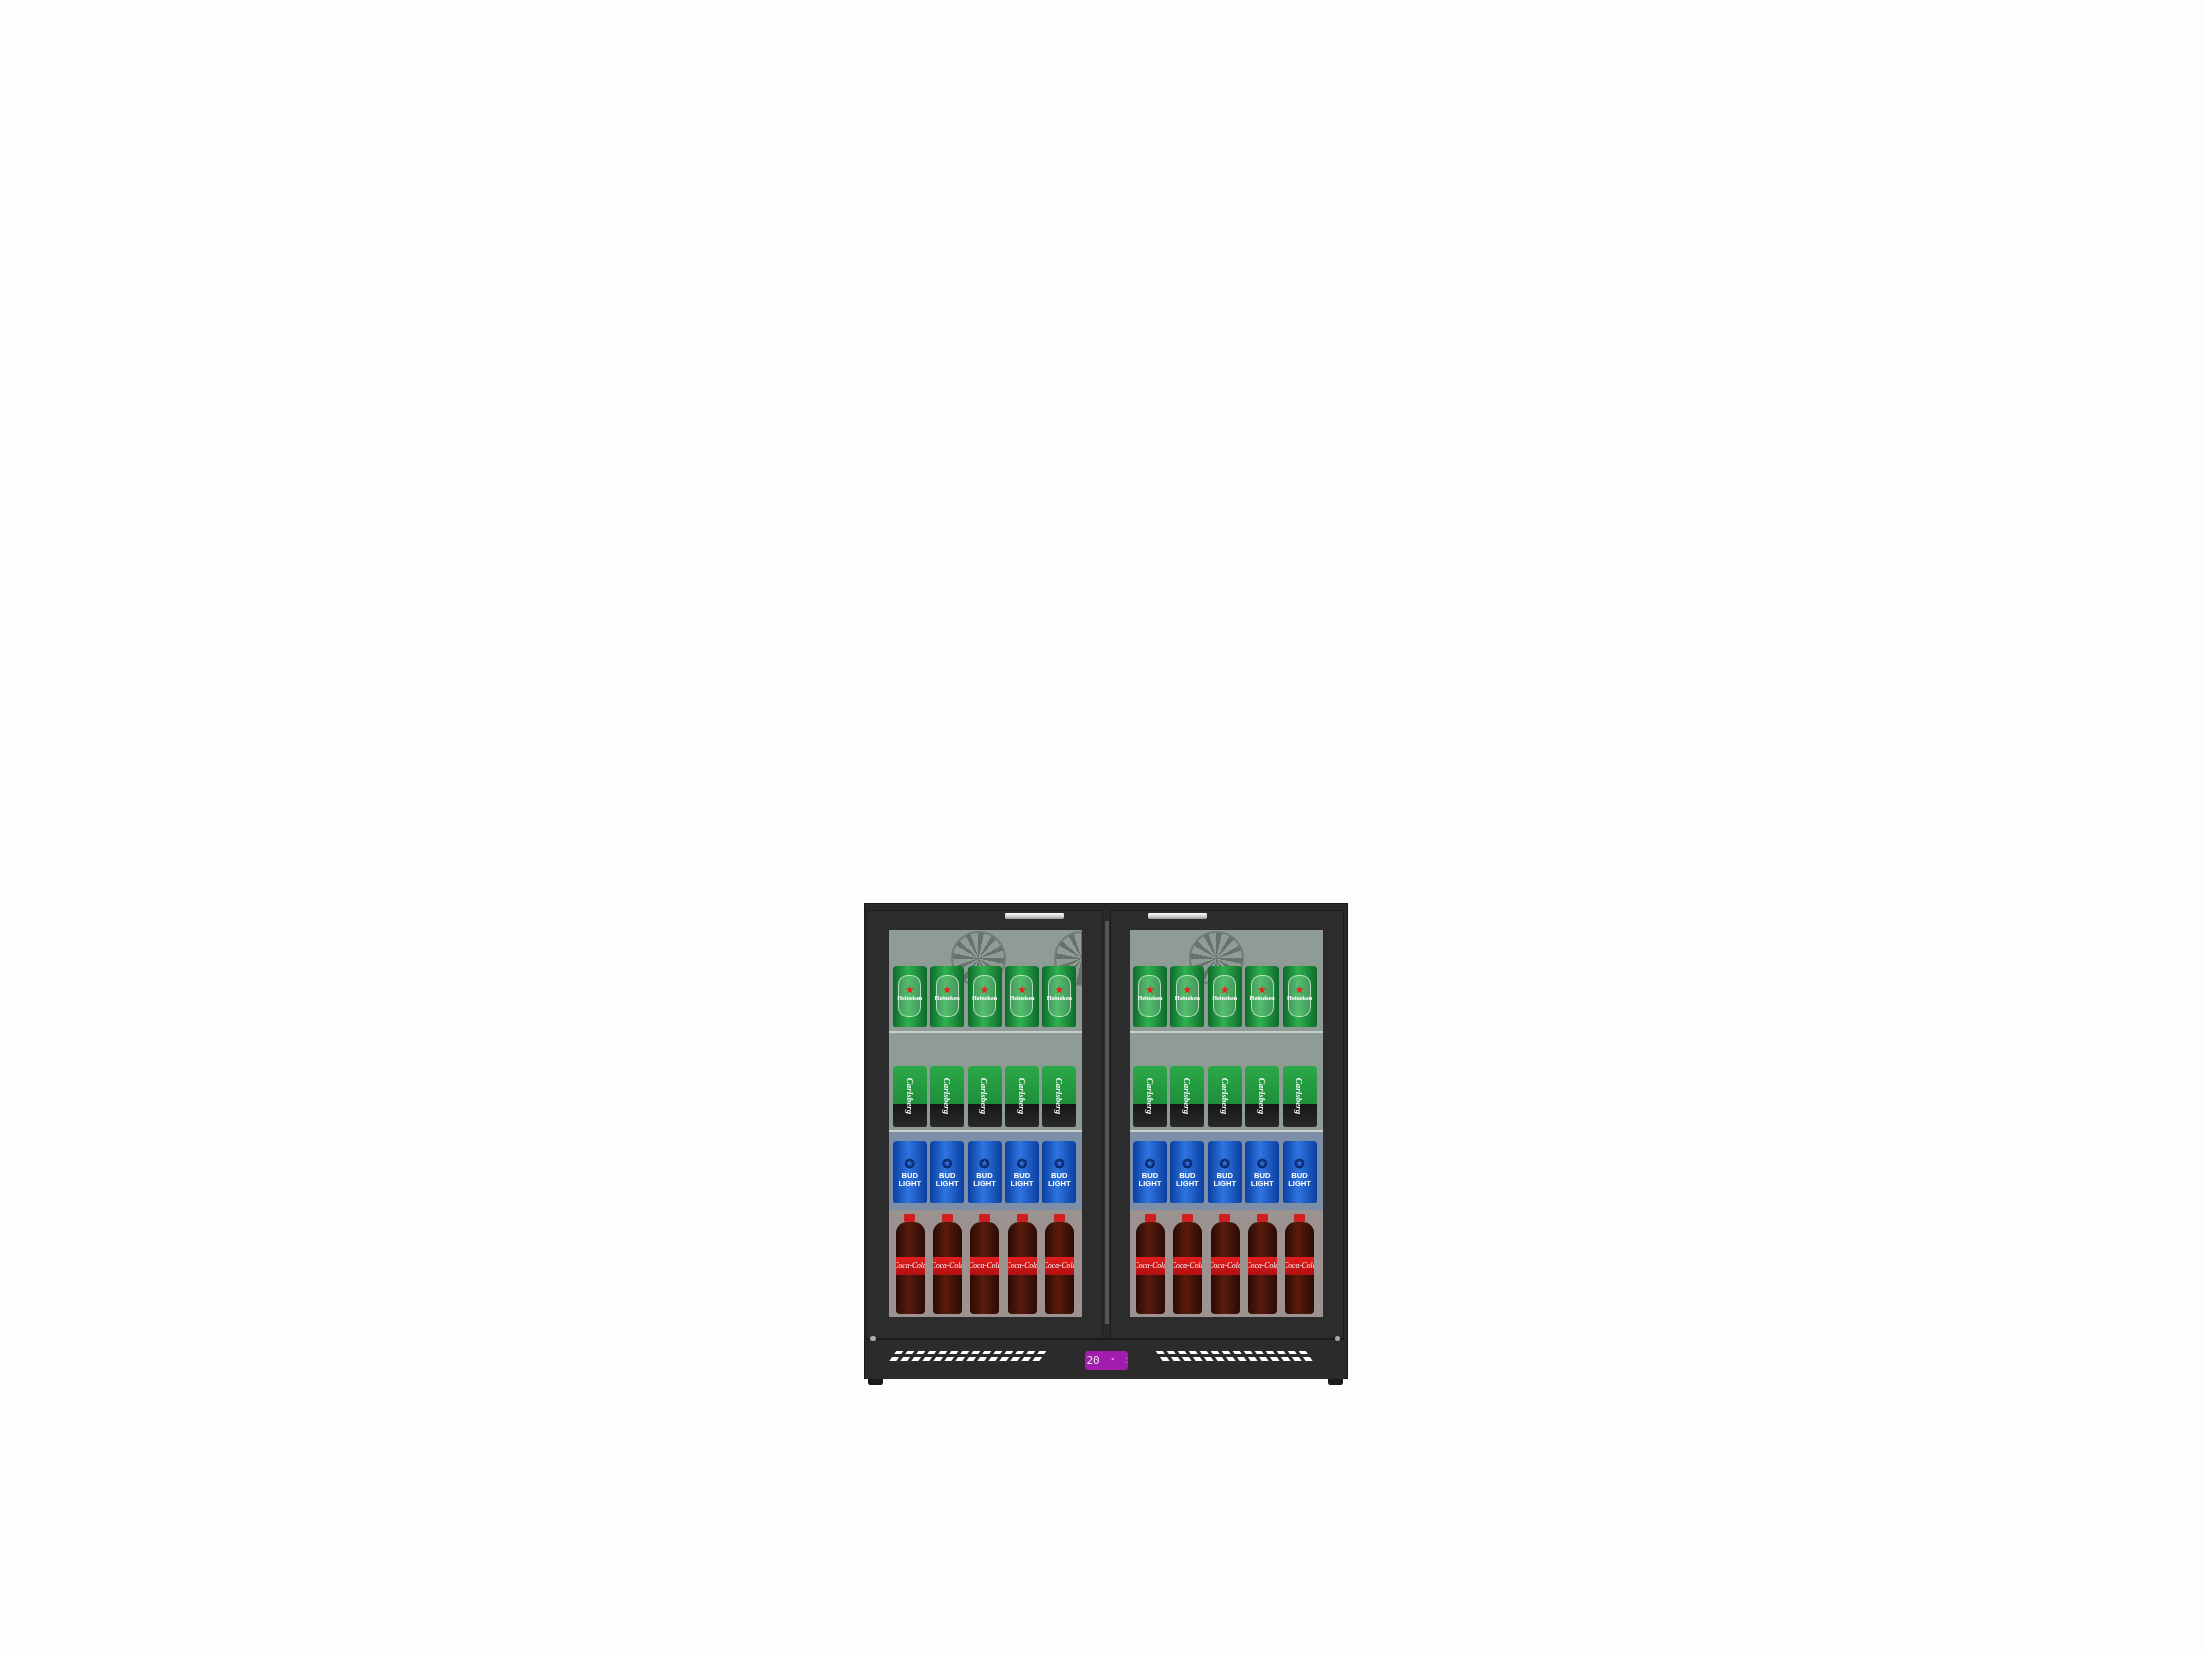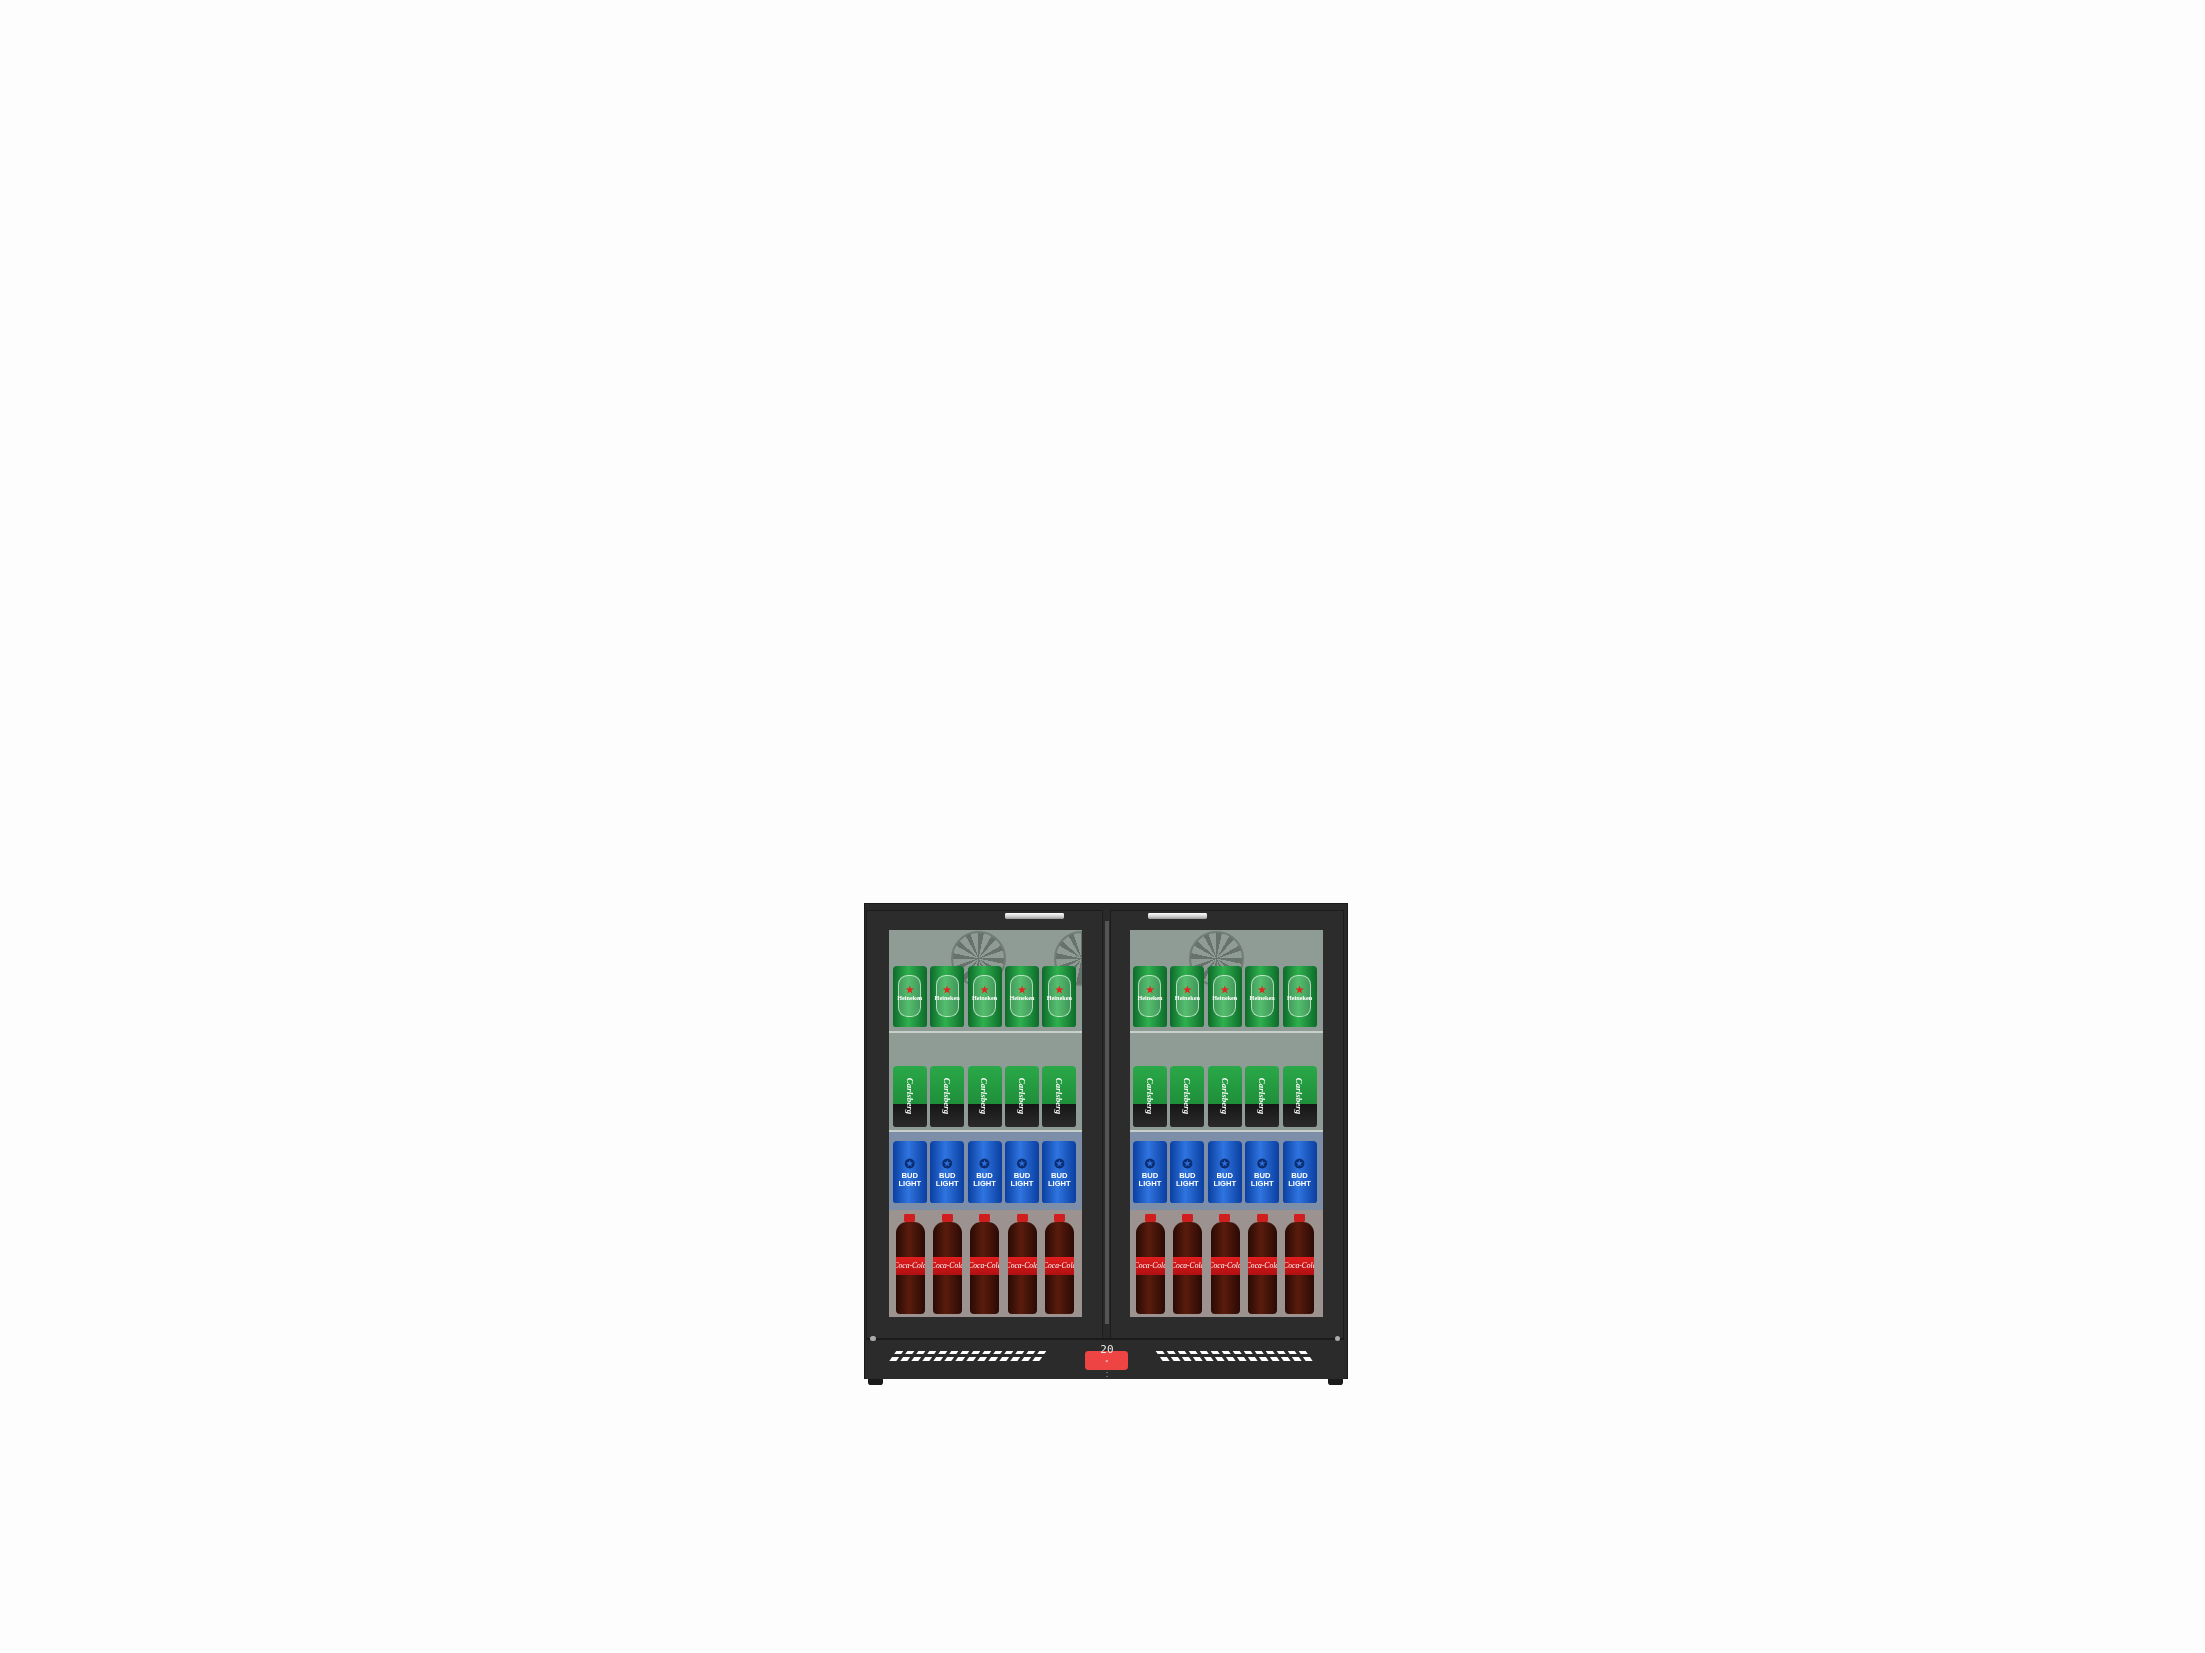--- a/index.html
+++ b/index.html
@@ -29,21 +29,21 @@
   .budlight .star{font-size:12.4px;color:#0a2c70;margin-bottom:1.4px;}
   .budlight .lbl{font-size:7.6px;line-height:7.6px;text-align:center;}
   .coke{height:102px;width:34px;position:relative;flex:0 0 auto;}
   .coke .cap{position:absolute;left:11.7px;top:0;width:11px;height:8.3px;background:#d01d1d;border-radius:1.4px;}
   .coke .body{position:absolute;left:2.8px;top:8.3px;width:29px;height:92px;border-radius:11px 11px 4.1px 4.1px;background:linear-gradient(90deg,#2a0a05,#5a1c0c 45%,#2a0a05);}
   .coke .label{position:absolute;left:2.8px;top:43px;width:29px;height:18px;background:linear-gradient(#e21d1d,#b10f12);color:#fff;font-family:"Liberation Serif",serif;font-style:italic;font-size:7.6px;display:flex;align-items:center;justify-content:center;white-space:nowrap;overflow:hidden;}
   .base{position:absolute;left:1.4px;top:434px;width:478px;height:39px;background:#2b2b2b;border-top:2.1px solid #1b1b1b;}
   .vent{position:absolute;top:11px;height:15px;display:flex;gap:4.1px;}
   .vent span{width:6.9px;height:12.4px;background:repeating-linear-gradient(#fff 0 3.4px,transparent 3.4px 6.2px);transform:skewX(-35deg);}
   .vent.right span{transform:skewX(35deg);}
-  .display{position:absolute;left:219px;top:11px;width:43px;height:19.3px;background:#ef4444;border-radius:3.4px;color:#e8e8e8;font-family:"DejaVu Sans Mono",monospace;font-size:11px;display:flex;align-items:center;justify-content:center;gap:3px;flex-direction:column;}
+  .display{position:absolute;left:219px;top:11px;width:43px;height:19.3px;background:#a21caf;border-radius:3.4px;color:#e8e8e8;font-family:"DejaVu Sans Mono",monospace;font-size:11px;display:flex;align-items:center;justify-content:center;gap:11px;}
   .display .unit{font-size:6.9px;}
   .foot{position:absolute;bottom:-5.5px;width:15px;height:5.5px;background:#1a1a1a;border-radius:0 0 2.8px 2.8px;}
   .screw{position:absolute;top:-4.1px;width:5.5px;height:5.5px;border-radius:50%;background:#aaa;}
 </style>
 </head>
 <body>
 
 <div class="fridge">
   <div class="topstrip"></div>
 

